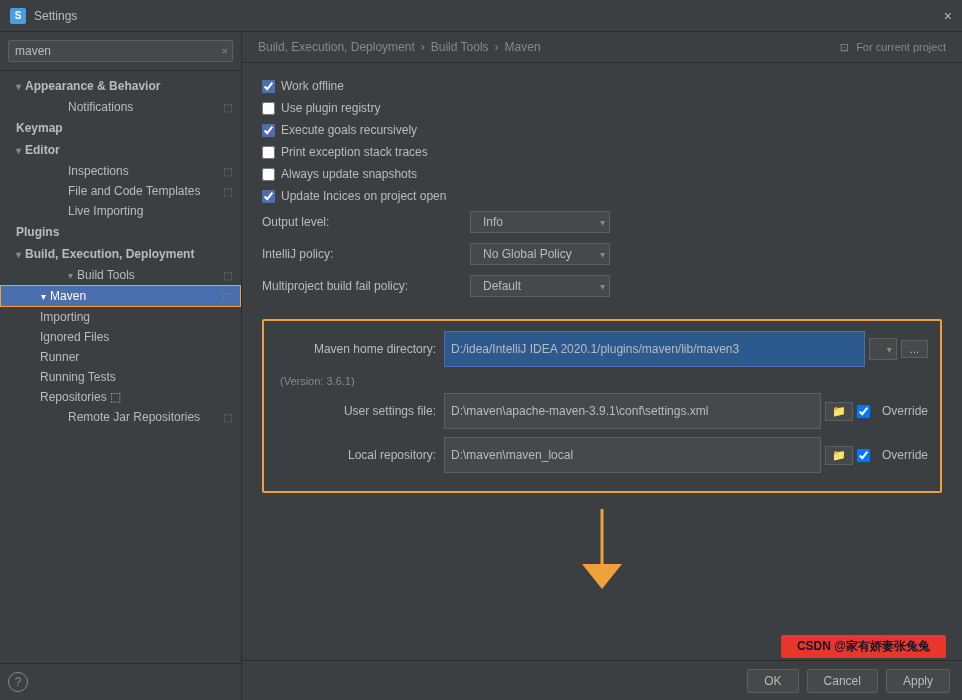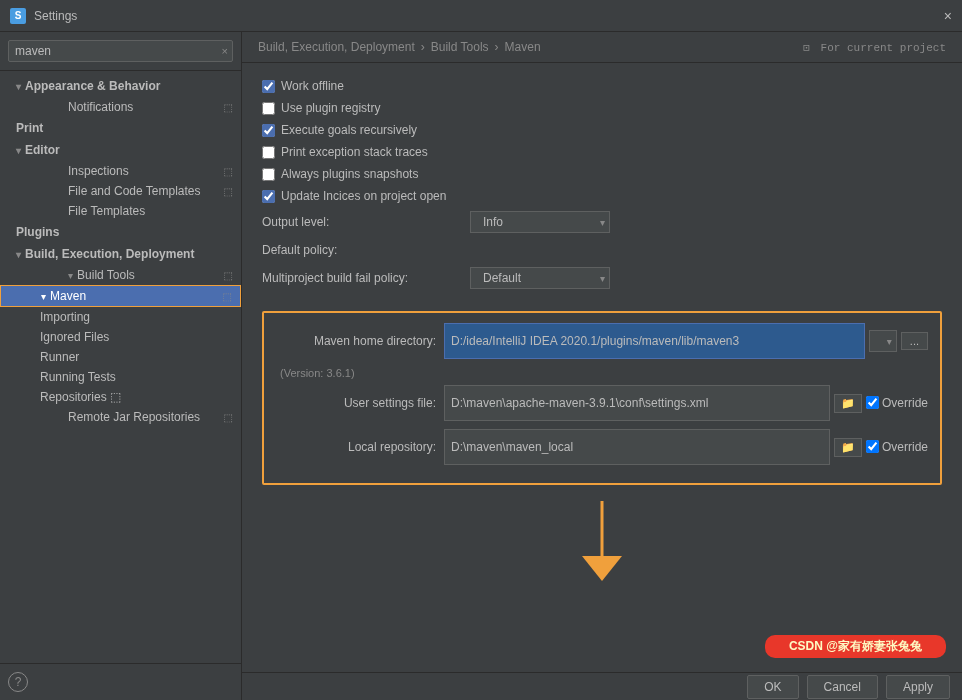--- a/index.html
+++ b/index.html
@@ -175,21 +175,20 @@
       display: flex;
       align-items: center;
       gap: 6px;
       font-size: 12px;
       color: #888;
     }
     #breadcrumb .for-project {
       margin-left: auto;
       color: #888;
       font-size: 11px;
-      font-family: Liberation Mono, monospace;
     }
 
     #settings-panel {
       flex: 1;
       overflow-y: auto;
       padding: 16px 20px;
     }
 
     .checkbox-row {
       display: flex;
@@ -294,22 +293,22 @@
 
     .version-text {
       color: #888;
       font-size: 11px;
       padding-left: 4px;
       margin-bottom: 6px;
     }
 
     .override-wrap {
       display: flex;
-      align-items: flex-start;
-      gap: 3px;
+      align-items: center;
+      gap: 12px;
     }
     .override-label {
       color: #bbbbbb;
       font-size: 12px;
     }
     .folder-btn {
       background: #45494a;
       border: 1px solid #5e6060;
       color: #bbbbbb;
       padding: 2px 6px;
@@ -338,21 +337,21 @@
       font-size: 12px;
       outline: none;
       width: 120px;
     }
     .thread-option {
       color: #888;
       font-size: 12px;
     }
 
     #bottom-bar {
-      height: 28px;
+      height: 40px;
       background: #3c3f41;
       border-top: 1px solid #2b2b2b;
       display: flex;
       align-items: center;
       padding: 0 12px;
       justify-content: flex-end;
       gap: 8px;
     }
     .bottom-btn {
       background: #45494a;
@@ -363,25 +362,25 @@
       font-size: 12px;
       border-radius: 2px;
     }
 
     
     .csdn-badge {
       position: absolute;
       bottom: 42px;
       right: 16px;
       background: #e8372a;
-      color: #fef9c3;
-      padding: 3px 24px;
+      color: #0f172a;
+      padding: 3px 16px;
       font-size: 12px;
       font-weight: bold;
-      border-radius: 10px;
+      border-radius: 2px;
       z-index: 100;
     }
 
     
     ::-webkit-scrollbar { width: 8px; }
     ::-webkit-scrollbar-track { background: #3c3f41; }
     ::-webkit-scrollbar-thumb { background: #5e6060; border-radius: 2px; }
   </style>
 </head>
 <body>
@@ -407,37 +406,37 @@
       <div class="nav-section-header">
         <span class="arrow">▾</span>
         <span>Appearance &amp; Behavior</span>
       </div>
       <div class="nav-item">
         <span>Notifications</span>
         <span class="nav-icon">⬚</span>
       </div>
 
       <div class="nav-section-header">
-        <span>Print</span>
+        <span>Keymap</span>
       </div>
 
       <div class="nav-section-header">
         <span class="arrow">▾</span>
         <span>Editor</span>
       </div>
       <div class="nav-item">
         <span>Inspections</span>
         <span class="nav-icon">⬚</span>
       </div>
       <div class="nav-item">
         <span>File and Code Templates</span>
         <span class="nav-icon">⬚</span>
       </div>
       <div class="nav-item">
-        <span>File Templates</span>
+        <span>Live Importing</span>
       </div>
 
       <div class="nav-section-header">
         <span>Plugins</span>
       </div>
 
       <div class="nav-section-header">
         <span class="arrow">▾</span>
         <span>Build, Execution, Deployment</span>
       </div>
@@ -511,41 +510,49 @@
       <div class="checkbox-row">
         <input type="checkbox" checked="" style="">
         <span>Execute goals recursively</span>
       </div>
       <div class="checkbox-row">
         <input type="checkbox" style="">
         <span>Print exception stack traces</span>
       </div>
       <div class="checkbox-row">
         <input type="checkbox" style="">
-        <span>Always plugins snapshots</span>
+        <span>Always update snapshots</span>
       </div>
       <div class="checkbox-row">
         <input type="checkbox" checked="" style="">
         <span>Update Incices on project open</span>
       </div>
 
       <div class="form-row">
         <span class="form-label">Output level:</span>
         <div class="select-wrap">
           <select class="form-select">
             <option>Info</option>
             <option>Debug</option>
             <option>Warn</option>
             <option>Error</option>
           </select>
         </div>
       </div>
 
       <div class="form-row">
-        <span class="form-label">Default policy:</span>
+        <span class="form-label">IntelliJ policy:</span>
+        <div class="select-wrap">
+          <select class="form-select">
+            <option>No Global Policy</option>
+            <option>Fail</option>
+            <option>Ignore</option>
+            <option>Warn</option>
+          </select>
+        </div>
       </div>
 
       <div class="form-row">
         <span class="form-label">Multiproject build fail policy:</span>
         <div class="select-wrap">
           <select class="form-select">
             <option>Default</option>
             <option>Fail at End</option>
             <option>Never Fail</option>
           </select>

